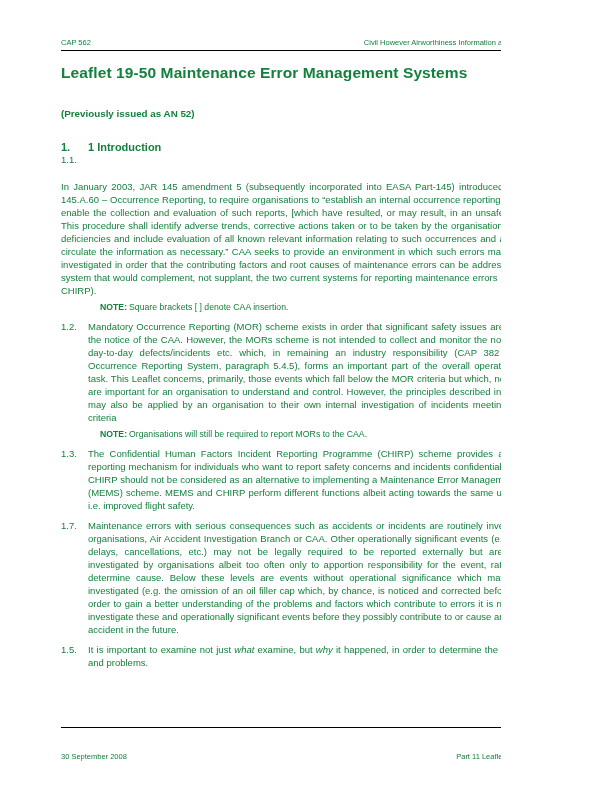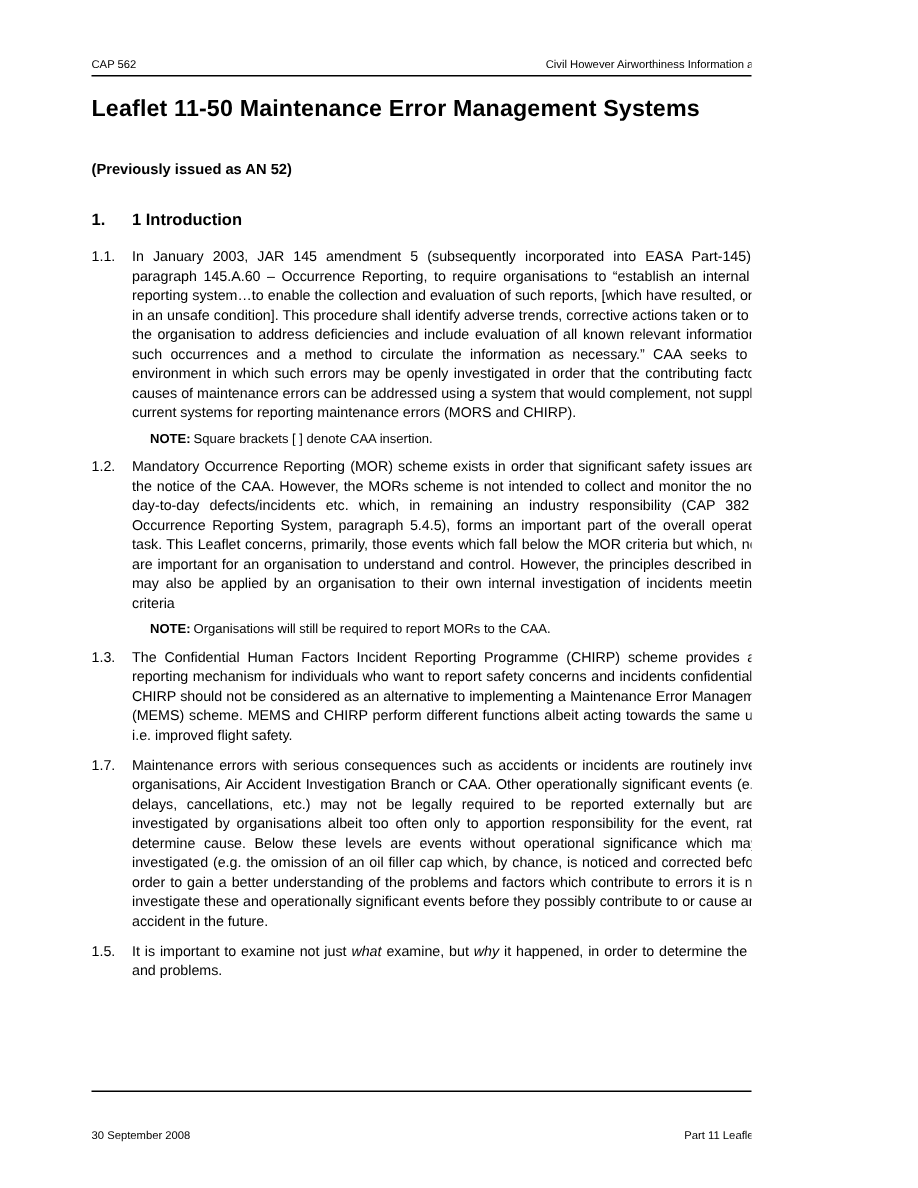--- a/index.html
+++ b/index.html
@@ -6,21 +6,21 @@
     margin: 0;
     padding: 0;
     background: #ffffff;
   }
   .page {
     position: relative;
     width: 501px;
     height: 792px;
     background: #ffffff;
     font-family: "Liberation Sans", sans-serif;
-    color: #000000;
+    color: #15803d;
     overflow: hidden;
   }
   .content {
     position: absolute;
     left: 61px;
     top: 38px;
     width: 490px;
   }
   .header {
     display: flex;
@@ -55,21 +55,22 @@
     flex: 0 0 27px;
     width: 27px;
   }
   .para {
     display: flex;
     margin-top: 7px;
     font-size: 9.5px;
     line-height: 13px;
   }
   .para.first {
-    margin-top: 12px;
+    margin-top: 0;
+    flex-direction: column;
   }
   .para .body {
     flex: 1;
     text-align: justify;
   }
   .note {
     margin-left: 27px;
     margin-top: 4px;
     font-size: 8.7px;
     line-height: 12px;
@@ -99,21 +100,21 @@
 <body>
 
 <div class="page">
   <div class="content">
 
     <div class="header">
       <span>CAP 562</span>
       <span>Civil However Airworthiness Information and Procedures</span>
     </div>
 
-    <h1 class="doc-title">Leaflet 11-50 Maintenance Error Management Systems</h1>
+    <h1 class="doc-title">Leaflet 19-50 Maintenance Error Management Systems</h1>
 
     <div class="doc-subtitle">(Previously issued as AN 52)</div>
 
     <div class="section-heading">
       <span class="num">1.</span>
       <span>1 Introduction</span>
     </div>
 
     <div class="para first">
       <span class="num">1.1.</span>

